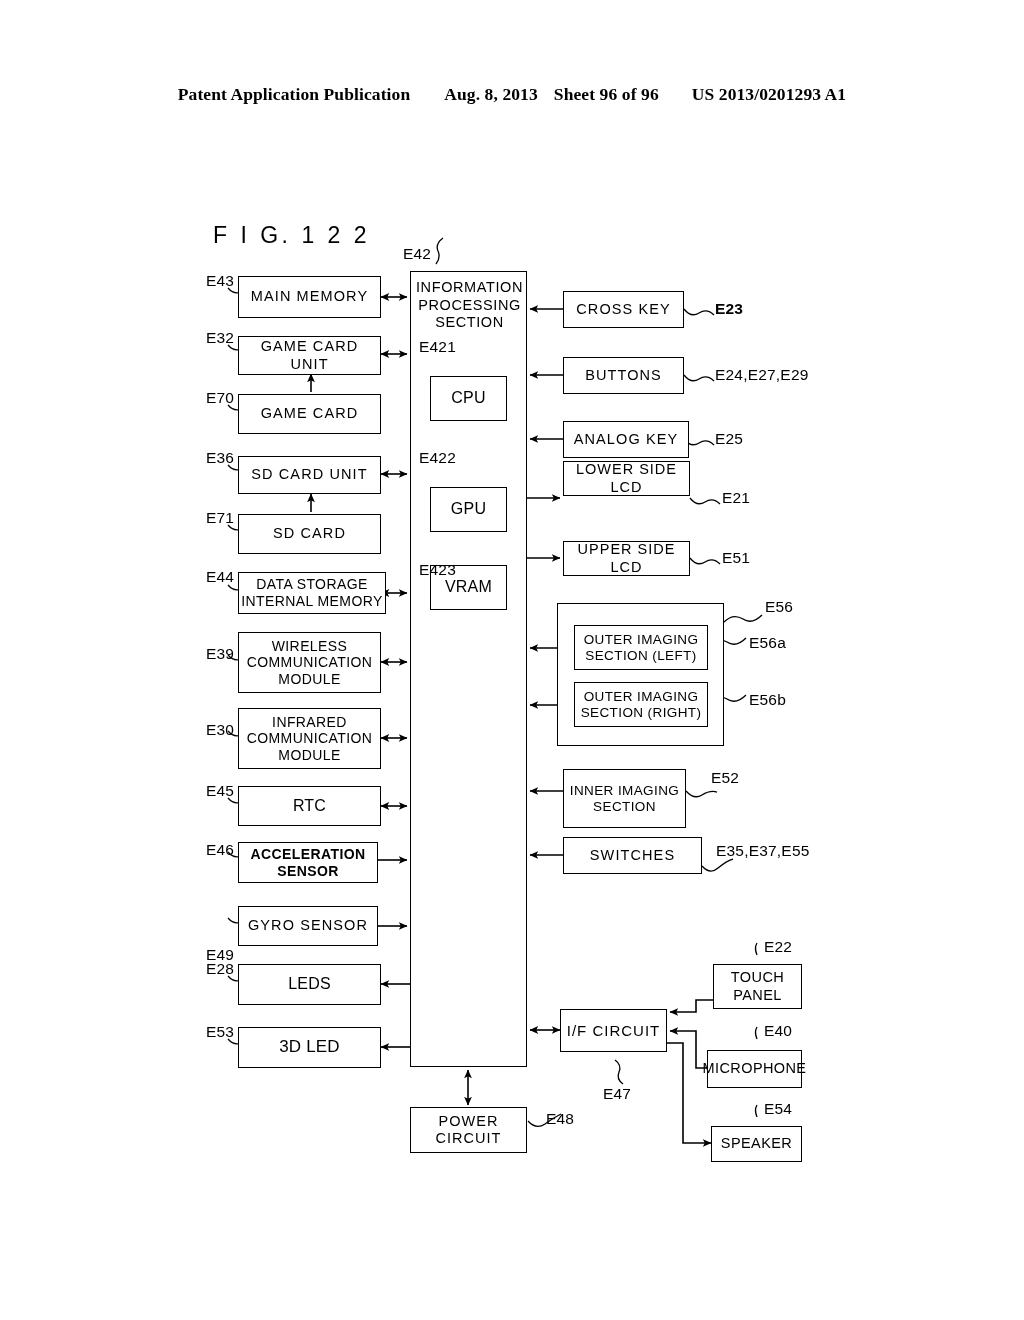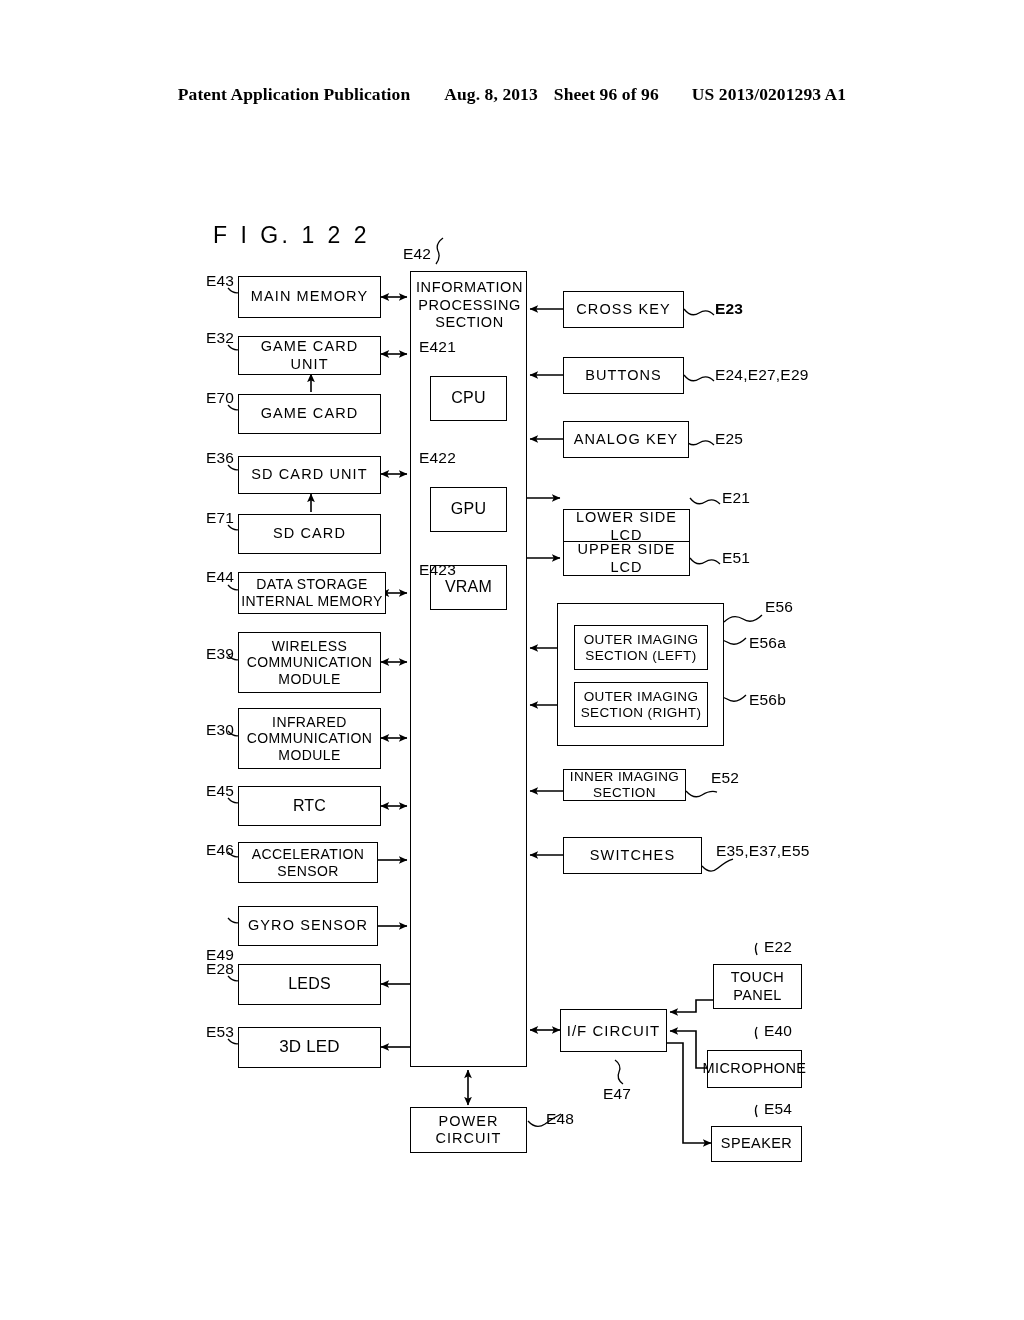--- a/index.html
+++ b/index.html
@@ -277,21 +277,21 @@
 <div class="ref" style="left:206px; top:645px;">E39</div>
 
 <div class="box cond" style="left:238px; top:708px; width:143px; height:61px; font-size:14px;">INFRARED
 COMMUNICATION
 MODULE</div>
 <div class="ref" style="left:206px; top:721px;">E30</div>
 
 <div class="box nosp" style="left:238px; top:786px; width:143px; height:40px;">RTC</div>
 <div class="ref" style="left:206px; top:782px;">E45</div>
 
-<div class="box cond" style="left:238px; top:842px; width:140px; height:41px; font-size:14px;">ACCELERATION
+<div class="box cond" style="left:238px; top:842px; width:140px; height:41px; font-size:14px;font-weight:bold;">ACCELERATION
 SENSOR</div>
 <div class="ref" style="left:206px; top:841px;">E46</div>
 
 <div class="box" style="left:238px; top:906px; width:140px; height:40px;">GYRO SENSOR</div>
 <div class="ref" style="left:206px; top:946px;">E49</div>
 
 <div class="box nosp" style="left:238px; top:964px; width:143px; height:41px;">LEDS</div>
 <div class="ref" style="left:206px; top:960px;">E28</div>
 
 <div class="box nosp" style="left:238px; top:1027px; width:143px; height:41px; font-size:17px;">3D LED</div>
@@ -315,36 +315,36 @@
 
 <div class="box" style="left:563px; top:291px; width:121px; height:37px;">CROSS KEY</div>
 <div class="ref" style="left:715px; top:300px;font-weight:bold;">E23</div>
 
 <div class="box" style="left:563px; top:357px; width:121px; height:37px;">BUTTONS</div>
 <div class="ref" style="left:715px; top:366px;">E24,E27,E29</div>
 
 <div class="box" style="left:563px; top:421px; width:126px; height:37px;">ANALOG KEY</div>
 <div class="ref" style="left:715px; top:430px;">E25</div>
 
-<div class="box cond" style="left:563px; top:509px; width:127px; height:35px; font-size:14.5px; letter-spacing:1px;">LOWER SIDE LCD</div>
+<div class="box cond" style="left:563px; top:461px; width:127px; height:35px; font-size:14.5px; letter-spacing:1px;">LOWER SIDE LCD</div>
 <div class="ref" style="left:722px; top:489px;">E21</div>
 
 <div class="box cond" style="left:563px; top:541px; width:127px; height:35px; font-size:14.5px; letter-spacing:1px;">UPPER SIDE LCD</div>
 <div class="ref" style="left:722px; top:549px;">E51</div>
 
 <div id="outer-group"></div>
 <div class="box cond" style="left:574px; top:625px; width:134px; height:45px; font-size:13.5px;">OUTER IMAGING
 SECTION (LEFT)</div>
 <div class="box cond" style="left:574px; top:682px; width:134px; height:45px; font-size:13.5px;">OUTER IMAGING
 SECTION (RIGHT)</div>
 <div class="ref" style="left:765px; top:598px;">E56</div>
 <div class="ref" style="left:749px; top:634px;">E56a</div>
 <div class="ref" style="left:749px; top:691px;">E56b</div>
 
-<div class="box cond" style="left:563px; top:769px; width:123px; height:32px; font-size:13.5px;">INNER IMAGING
+<div class="box cond" style="left:563px; top:769px; width:123px; height:59px; font-size:13.5px;">INNER IMAGING
 SECTION</div>
 <div class="ref" style="left:711px; top:769px;">E52</div>
 
 <div class="box" style="left:563px; top:837px; width:139px; height:37px;">SWITCHES</div>
 <div class="ref" style="left:716px; top:842px;">E35,E37,E55</div>
 
 <div class="box cond" style="left:560px; top:1009px; width:107px; height:43px; font-size:15px; letter-spacing:1px;">I/F CIRCUIT</div>
 <div class="ref" style="left:603px; top:1085px;text-align:center;">E47</div>
 
 <div class="box cond" style="left:713px; top:964px; width:89px; height:45px; font-size:14.5px;">TOUCH

